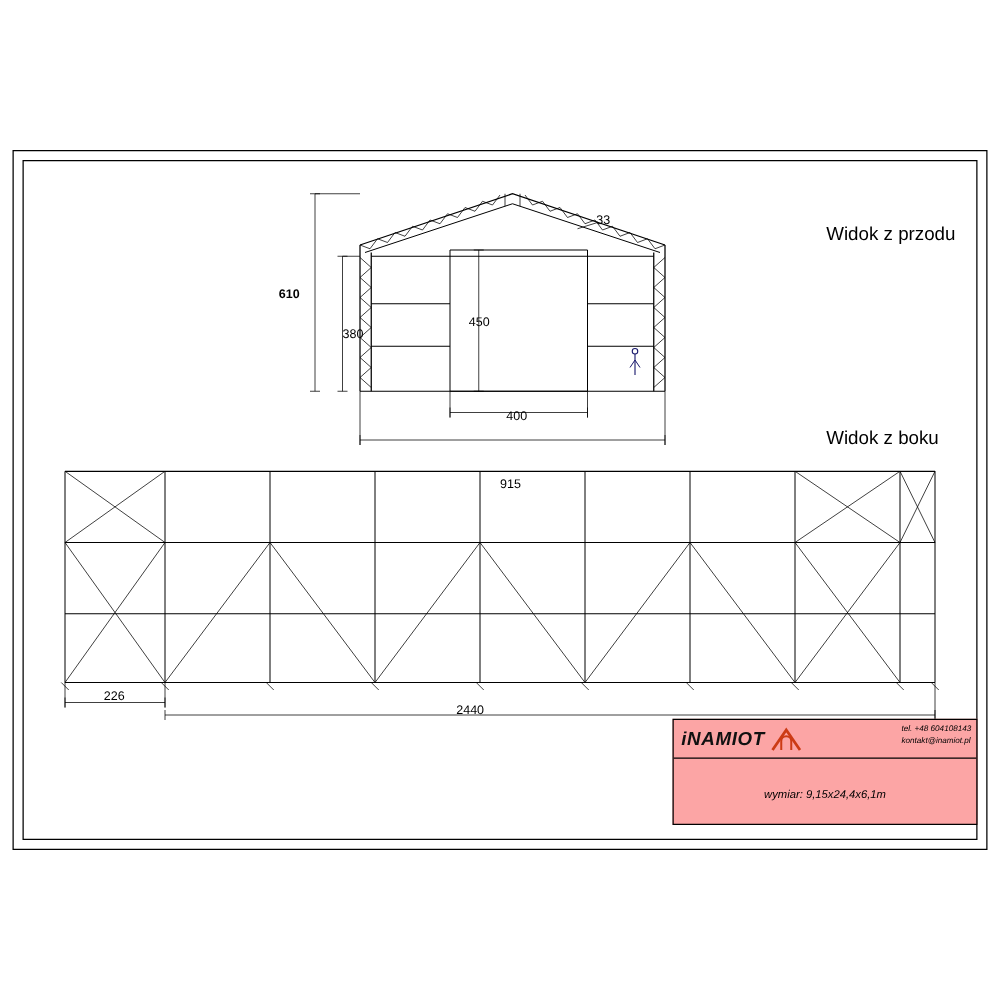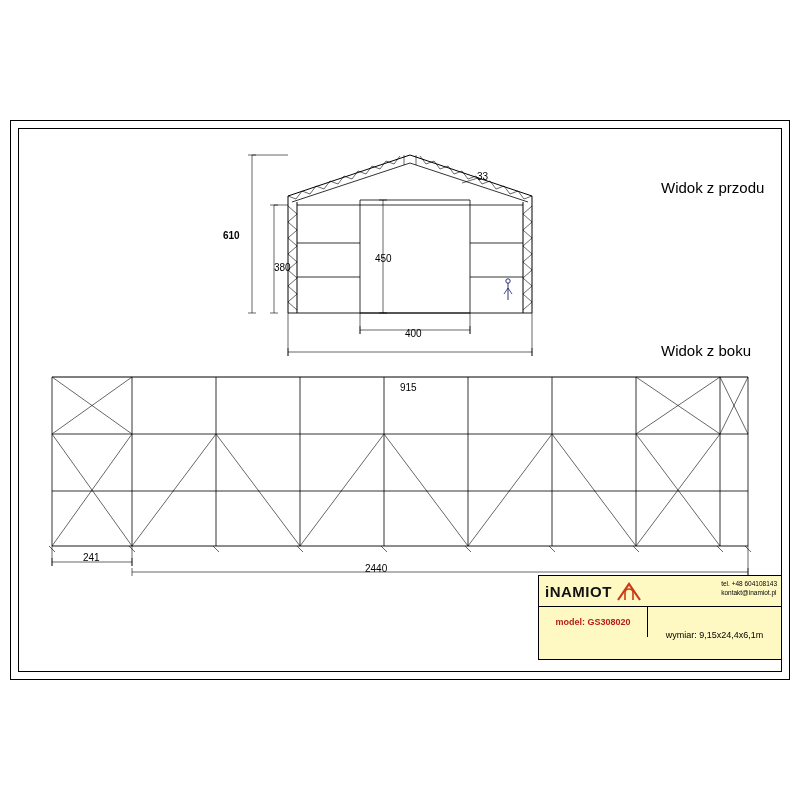--- a/index.html
+++ b/index.html
@@ -4,21 +4,21 @@
 <style>
   html,body{margin:0;padding:0;background:#ffffff;}
   body{width:800px;height:800px;font-family:"Liberation Sans",sans-serif;}
   #sheet{position:relative;width:800px;height:800px;background:#fff;}
   .frame-outer{position:absolute;left:10px;top:120px;width:780px;height:560px;border:1px solid #000;box-sizing:border-box;}
   .frame-inner{position:absolute;left:18px;top:128px;width:764px;height:544px;border:1px solid #000;box-sizing:border-box;}
   svg{position:absolute;left:0;top:0;width:800px;height:800px;overflow:visible;}
   .lbl{position:absolute;font-size:10px;color:#000;white-space:nowrap;}
   .view-lbl{position:absolute;font-size:15px;color:#000;white-space:nowrap;}
   
-  .tb{position:absolute;left:538px;top:575px;width:244px;height:85px;border:1px solid #000;box-sizing:border-box;background:#fef9c3;}
+  .tb{position:absolute;left:538px;top:575px;width:244px;height:85px;border:1px solid #000;box-sizing:border-box;background:#fca5a5;font-style:italic;}
   .tb-row1{position:relative;height:30px;border-bottom:1px solid #000;display:flex;align-items:center;}
   .tb-logo{font-size:15px;font-weight:bold;letter-spacing:.5px;padding-left:6px;color:#111;}
   .tb-mark{width:26px;height:20px;margin-left:4px;position:relative;}
   .tb-contact{position:absolute;right:4px;top:3px;font-size:6.5px;line-height:1.45;text-align:left;color:#000;}
   .tb-row2{height:23px;border-bottom:1px solid #000;display:flex;align-items:center;justify-content:center;font-size:9px;}
   .tb-row3{height:30px;display:flex;align-items:center;}
   .tb-model{width:108px;border-right:1px solid #000;height:100%;display:flex;align-items:center;justify-content:center;font-size:9px;font-weight:bold;color:#b51d1d;}
   .tb-dim{flex:1;display:flex;align-items:center;justify-content:center;font-size:9px;color:#000;margin-top:26px;}
 </style>
 </head>
@@ -133,39 +133,38 @@
     </g>
   </svg>
 
   <div class="lbl" style="left:223px;top:230px;font-weight:bold;">610</div>
   <div class="lbl" style="left:262px;top:262px;margin-left:12px;">380</div>
   <div class="lbl" style="left:477px;top:171px;">33</div>
   <div class="lbl" style="left:375px;top:253px;">450</div>
   <div class="lbl" style="left:405px;top:328px;">400</div>
   <div class="lbl" style="left:400px;top:350px;margin-top:32px;">915</div>
 
-  <div class="lbl" style="left:83px;top:552px;">241</div>
+  <div class="lbl" style="left:83px;top:552px;">226</div>
   <div class="lbl" style="left:365px;top:563px;">2440</div>
 
   <div class="view-lbl" style="left:661px;top:179px;">Widok z przodu</div>
   <div class="view-lbl" style="left:661px;top:342px;">Widok z boku</div>
 
   <div class="tb">
     <div class="tb-row1">
       <span class="tb-logo">iNAMIOT</span>
       <span class="tb-mark">
         <svg viewBox="0 0 26 20" style="position:absolute;left:0;top:0;width:26px;height:20px;">
           <path d="M2,19 L13,3 L24,19" fill="none" stroke="#cc3b15" stroke-width="2.2"></path>
           <path d="M9,19 L9,12 A4,4 0 0 1 17,12 L17,19" fill="none" stroke="#cc3b15" stroke-width="1.6"></path>
         </svg>
       </span>
       <span class="tb-contact">
         <span>tel. +48 604108143</span><br>
         <span>kontakt@inamiot.pl</span>
       </span>
     </div>
     <div class="tb-row3">
-      <div class="tb-model">model: GS308020</div>
       <div class="tb-dim">wymiar: 9,15x24,4x6,1m</div>
     </div>
   </div>
 
 </div>
 
 </body></html>

